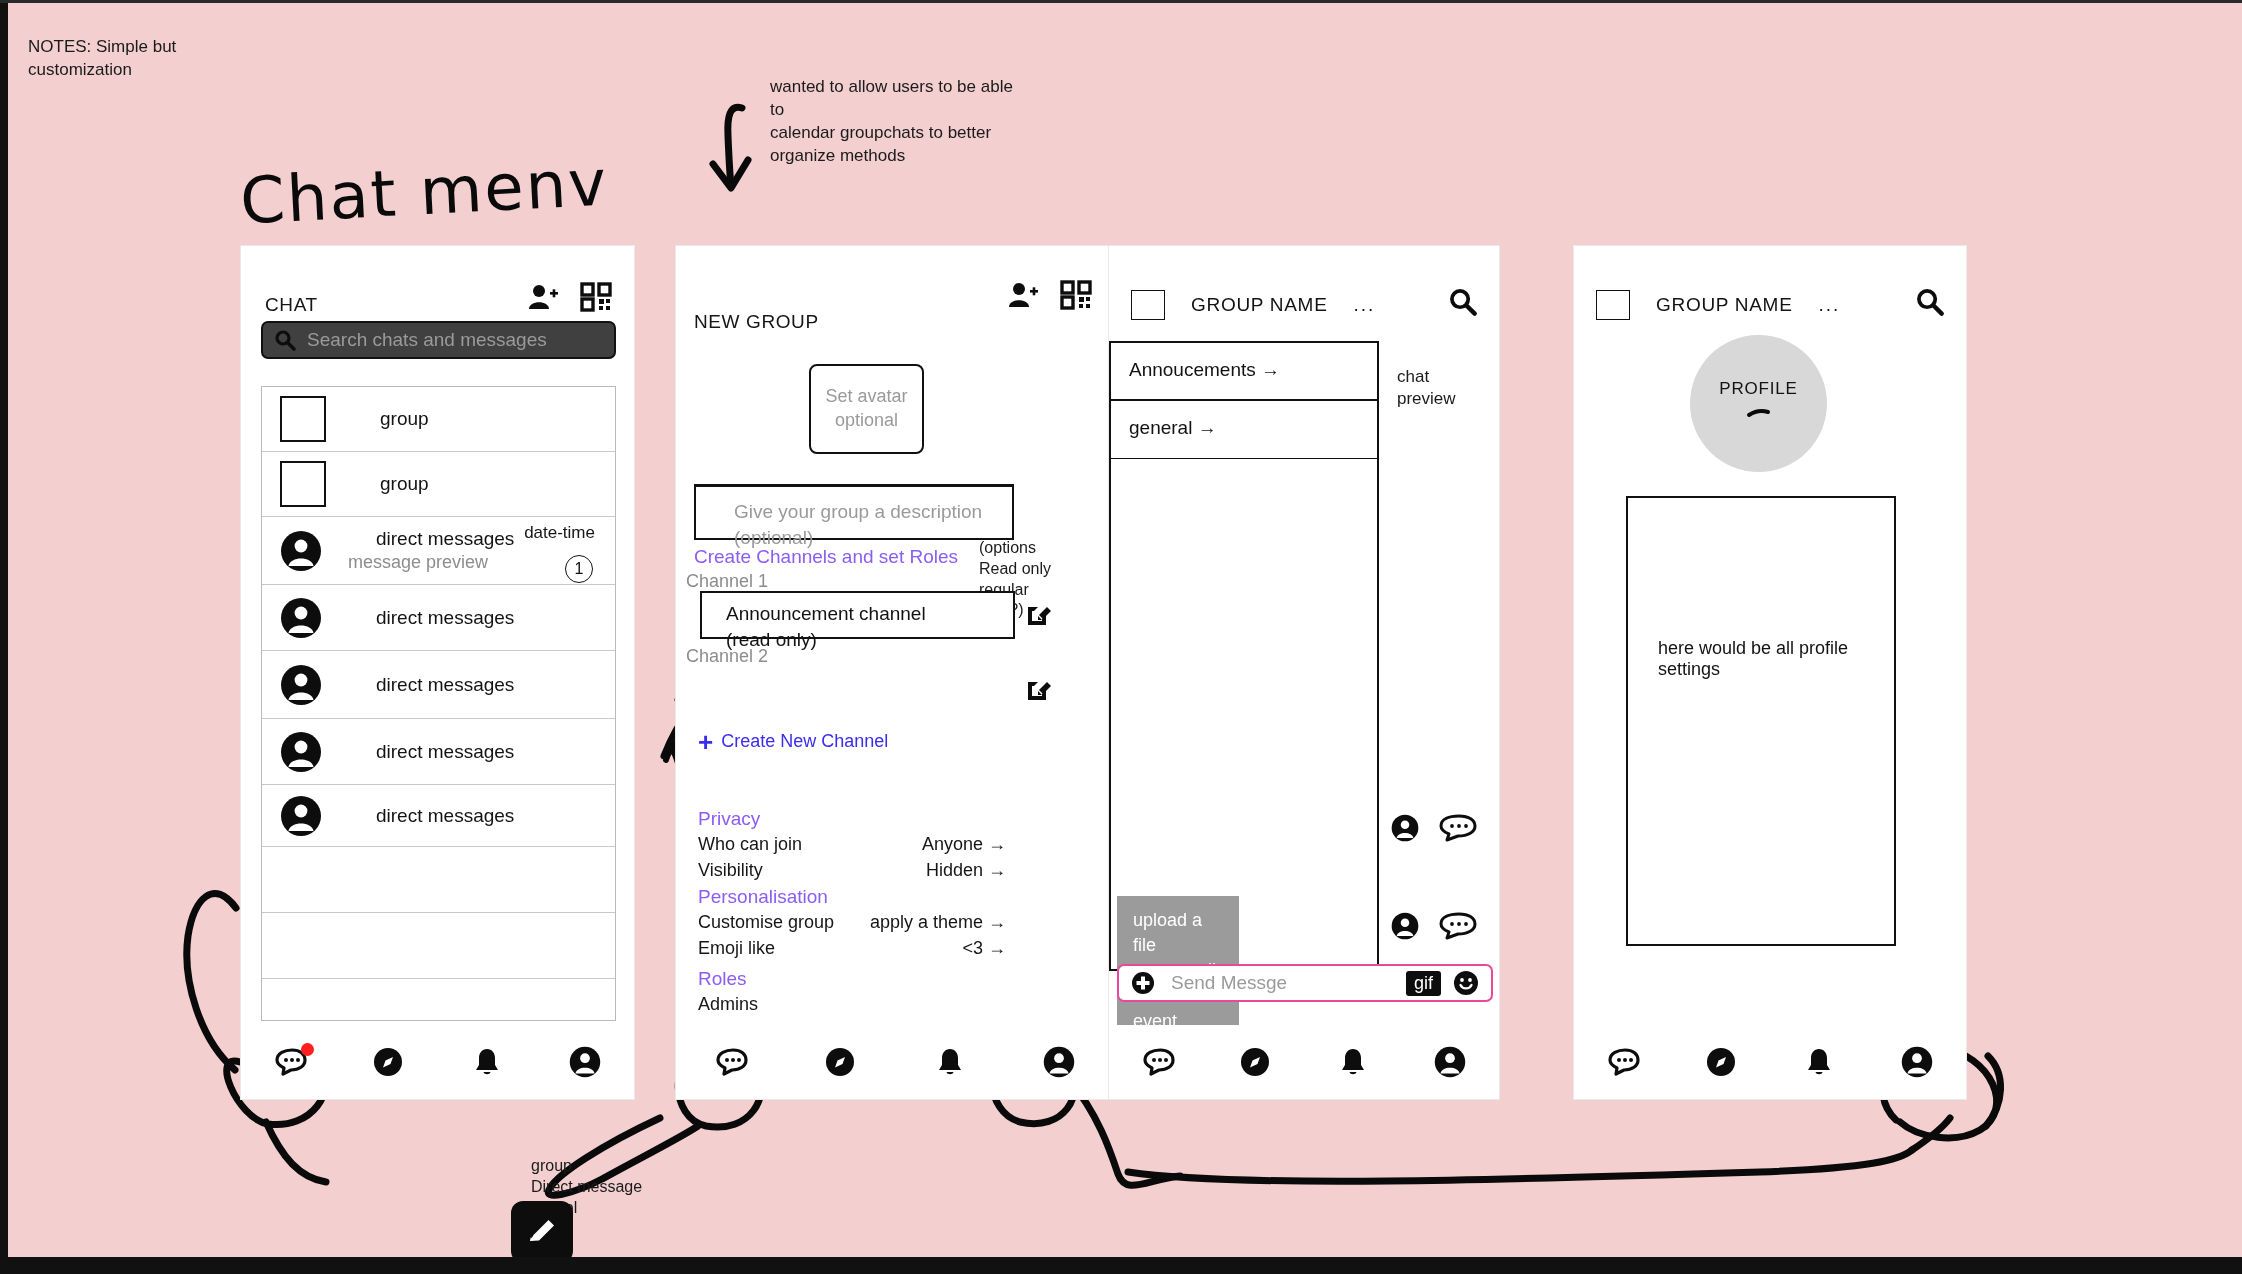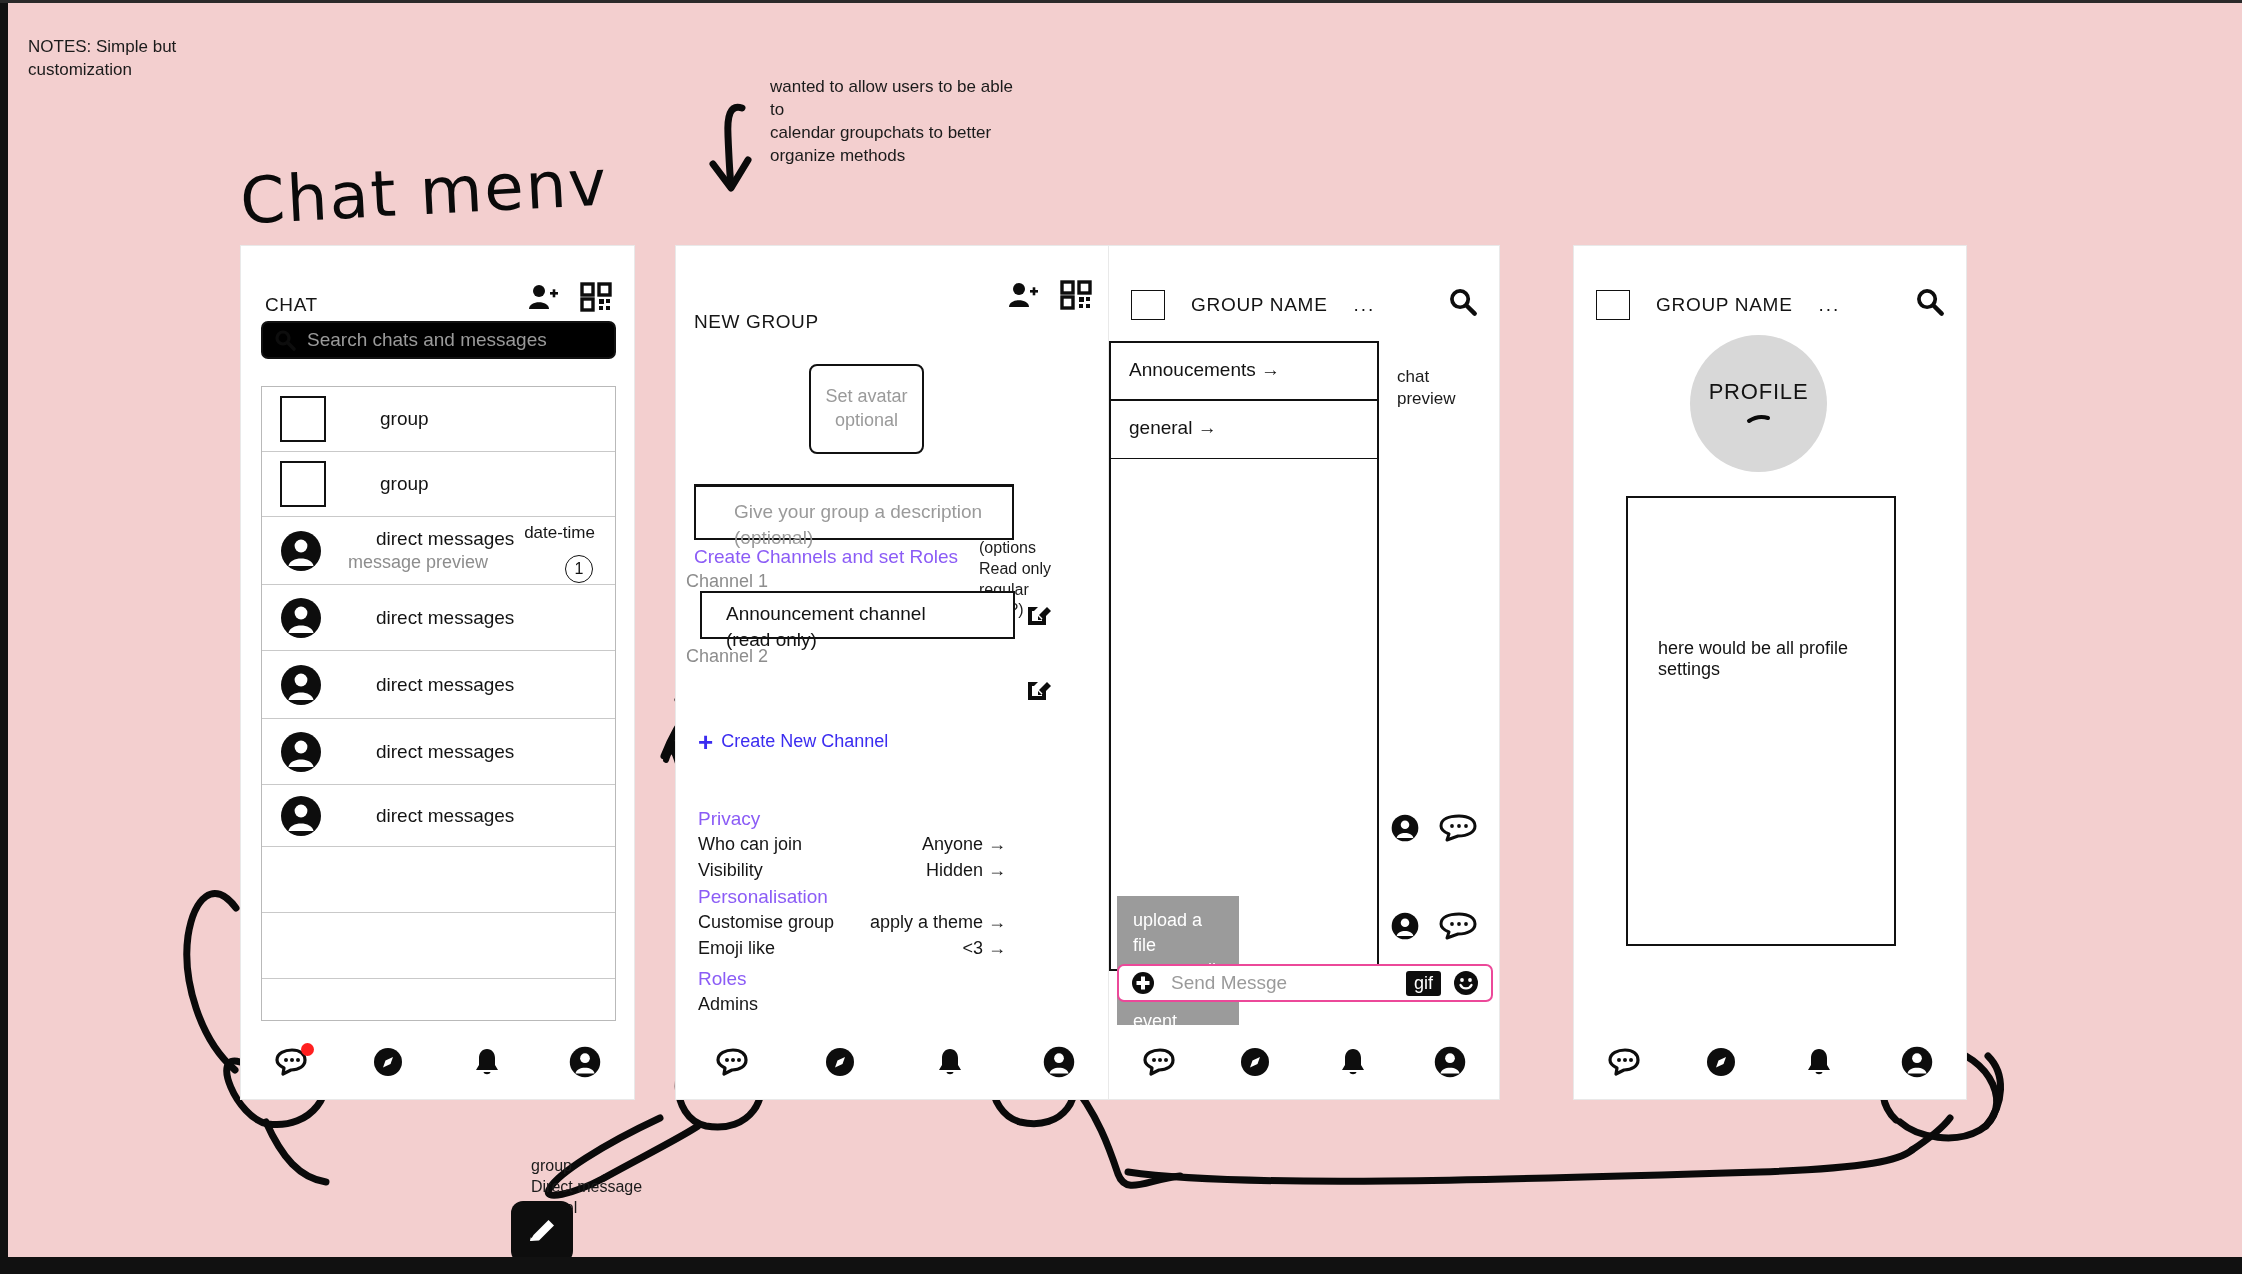--- a/index.html
+++ b/index.html
@@ -61,21 +61,21 @@
 
   .top-icons { position: absolute; display: flex; gap: 24px; align-items: center; }
 
   
   .searchbar {
     position: absolute;
     border: 2px solid #111;
     border-radius: 7px;
     display: flex; align-items: center;
     padding: 0 12px;
-    background: #000000;
+    background: #404040;
   }
   .searchbar .ph { color: #9a9a9a; font-size: 19px; margin-left: 12px; }
 
   
   .chatlist {
     position: absolute;
     border: 1px solid #b9b9b9;
     background: #fff;
   }
   .chatrow {
@@ -174,21 +174,21 @@
   }
 
   
   .profilecircle {
     position: absolute;
     border-radius: 50%;
     background: #d8d8d8;
     display: flex; flex-direction: column; align-items: center;
     padding-top: 44px;
   }
-  .profilecircle .lbl { font-size: 22px; color: #131313; letter-spacing: .8px; }
+  .profilecircle .lbl { font-size: 17px; color: #131313; letter-spacing: .8px; }
   .settingsbox { position: absolute; border: 2px solid #111; background: #fff; }
   .settingsbox .txt { position: absolute; font-size: 18px; color: #131313; }
 
   svg { display: block; overflow: visible; }
   .ink { position: absolute; left: 0; top: 0; pointer-events: none; }
 </style>
 </head>
 <body>
 
 <div id="canvas">

